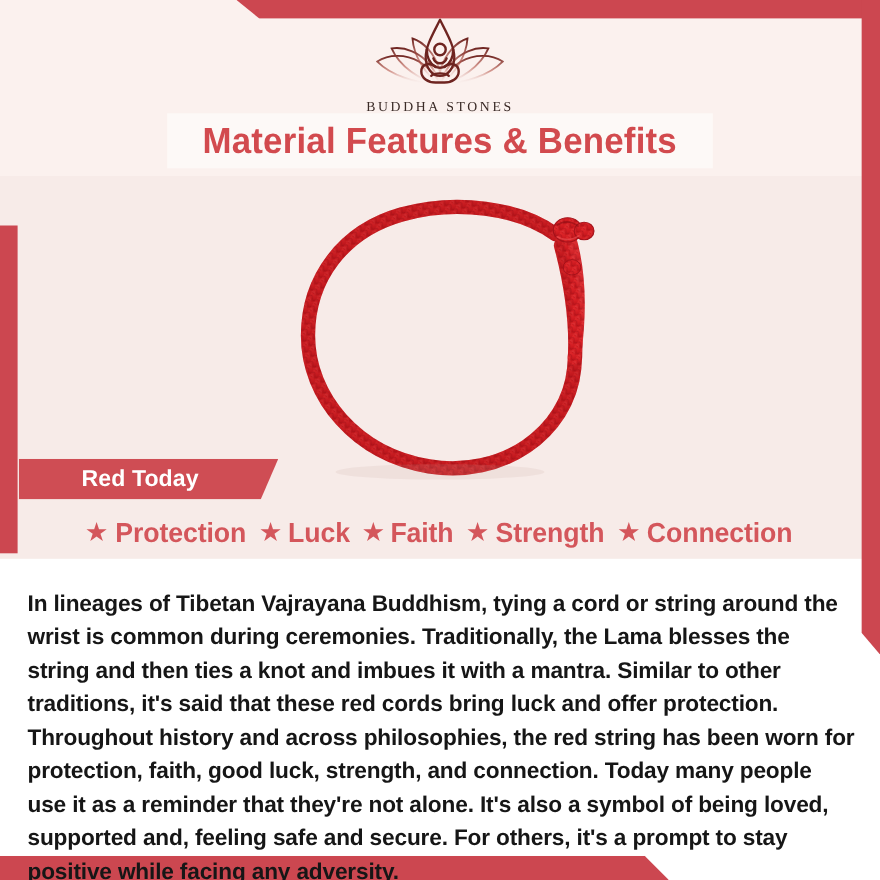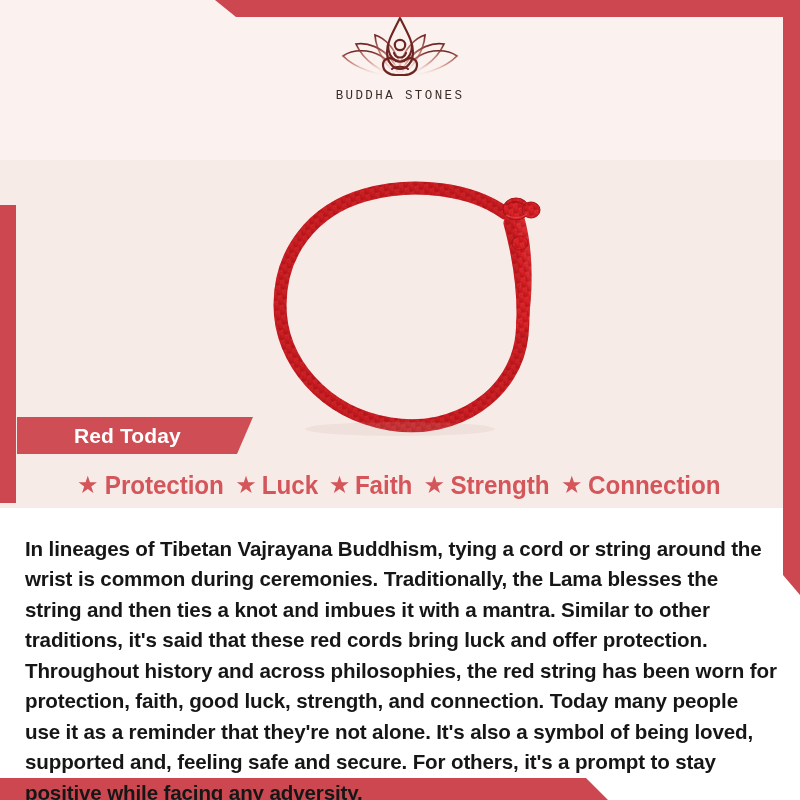--- a/index.html
+++ b/index.html
@@ -75,21 +75,21 @@
     position: absolute;
     left: 0; top: 16px;
     width: 800px;
     display: flex;
     flex-direction: column;
     align-items: center;
   }
   .logo-mark { display: block; }
   .logo-word {
     margin-top: 3px;
-    font-family: Liberation Mono, monospace;
+    font-family: Liberation Serif, serif;
     font-size: 12.5px;
     letter-spacing: 2.4px;
     color: #3b2b27;
     font-weight: 400;
   }
 
   
   .title-box {
     position: absolute;
     left: 152px; top: 103px;
@@ -227,20 +227,23 @@
         <path d="M69 37 C71 43 79 43 81 37" fill="none" stroke="#6e2420" stroke-width="2.2" stroke-linecap="round"></path>
 
         <path d="M58 49 C58 43 64 40 70 44 C73 46 77 46 80 44 C86 40 92 43 92 49
                  C92 55 86 59 79 59 L71 59 C64 59 58 55 58 49 Z" fill="none" stroke="#6e2420" stroke-width="2.2" stroke-linejoin="round"></path>
         <path d="M67 53 C70 50 80 50 83 53" fill="none" stroke="#6e2420" stroke-width="2" stroke-linecap="round"></path>
       </svg>
     </span>
     <span class="logo-word">BUDDHA STONES</span>
   </div>
 
+  <div class="title-box">
+    <span class="title-text">Material Features &amp; Benefits</span>
+  </div>
 
   <div class="product">
     <svg width="400" height="285" viewBox="0 0 400 285" xmlns="http://www.w3.org/2000/svg">
       <defs>
         <linearGradient id="cordg" x1="0" y1="0" x2="1" y2="1">
           <stop offset="0%" stop-color="#e12a2d"></stop>
           <stop offset="40%" stop-color="#d61f24"></stop>
           <stop offset="75%" stop-color="#c4161c"></stop>
           <stop offset="100%" stop-color="#d92326"></stop>
         </linearGradient>

